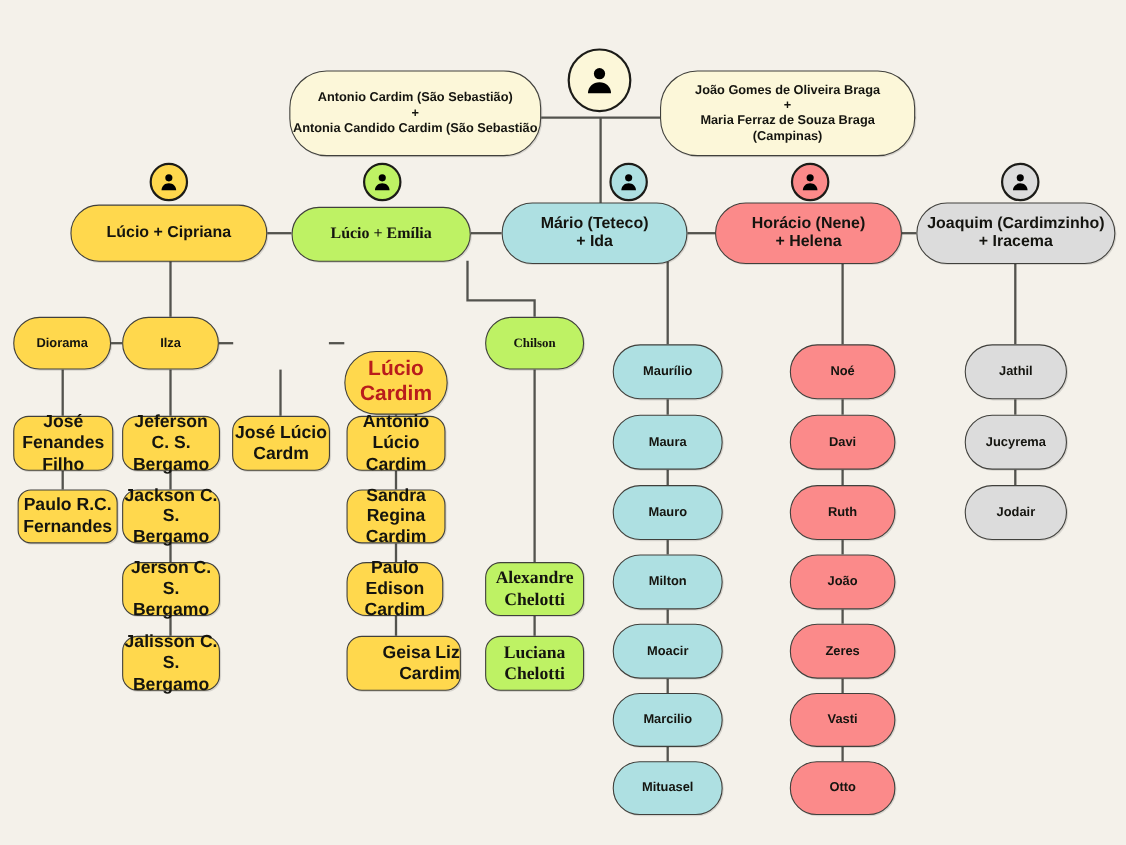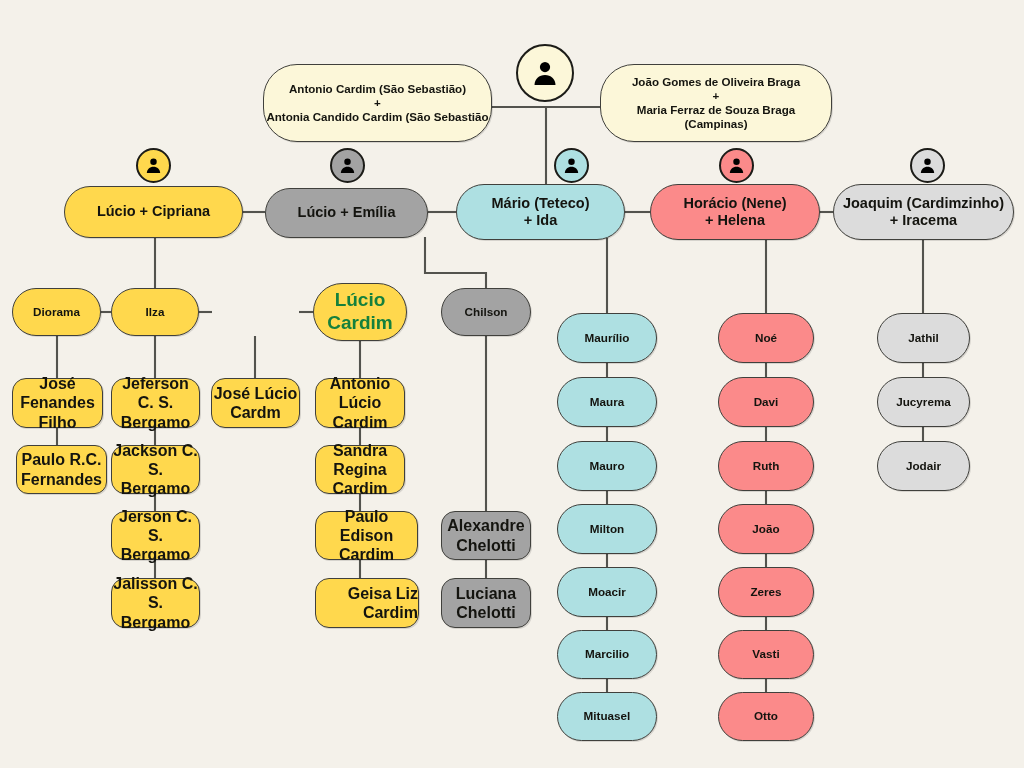--- a/index.html
+++ b/index.html
@@ -31,31 +31,31 @@
     font-weight: bold;
     line-height: 1.2;
     z-index: 5;
     box-shadow: 1px 1px 0 rgba(0,0,0,0.12);
   }
   .node span { display: block; width: 100%; white-space: pre-line; }
   .pill { border-radius: 999px; }
   .soft { border-radius: 14px; }
 
   .c-yellow   { background: #ffd84d; }
-  .c-green    { background: #a3a3a3; }
+  .c-green    { background: #bef264; font-family: Liberation Serif, serif; }
   .c-blue     { background: #aee0e2; }
   .c-pink     { background: #fb8a8a; }
   .c-grey     { background: #dcdcdc; }
   .c-cream    { background: #fcf7d9; }
 
   .couple { font-size: 14.5px; }
   .ancestor { font-size: 11.6px; border-radius: 34px; }
   .child { font-size: 11.7px; }
   .desc { font-size: 16px; }
-  .highlight { color: #15803d; font-size: 19px; font-weight: bold; }
+  .highlight { color: #b91c1c; font-size: 19px; font-weight: bold; margin-top: 36px; }
 
   .avatar {
     position: absolute;
     border-radius: 50%;
     border: 2.6px solid #1c1c18;
     display: flex; align-items: center; justify-content: center;
     z-index: 8;
   }
   .avatar svg { display: block; }
 </style>
@@ -244,21 +244,21 @@
   </div>
 
   <div class="node soft desc c-yellow" style="left:315px; top:378px; width:90px; height:50px;">
     <span>Antonio Lúcio
 Cardim</span>
   </div>
   <div class="node soft desc c-yellow" style="left:315px; top:445px; width:90px; height:49px;">
     <span>Sandra Regina
 Cardim</span>
   </div>
-  <div class="node soft desc c-yellow" style="left:315px; top:511px; width:103px; height:49px;">
+  <div class="node soft desc c-yellow" style="left:315px; top:511px; width:88px; height:49px;border-radius:18px;">
     <span>Paulo Edison
 Cardim</span>
   </div>
   <div class="node soft desc c-yellow" style="left:315px; top:578px; width:104px; height:50px;text-align:right;">
     <span>Geisa Liz
 Cardim</span>
   </div>
 
   <div class="node soft desc c-green" style="left:441px; top:511px; width:90px; height:49px;">
     <span>Alexandre

